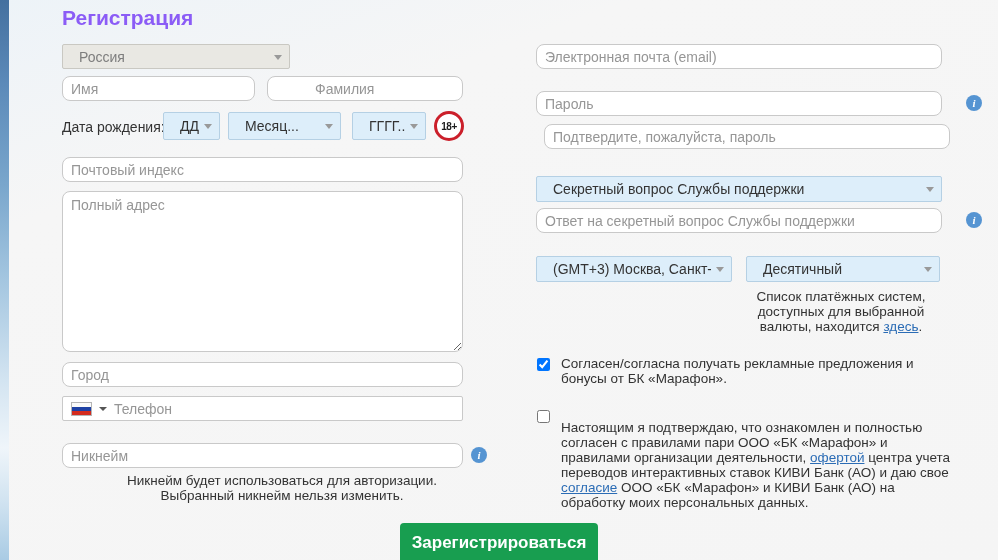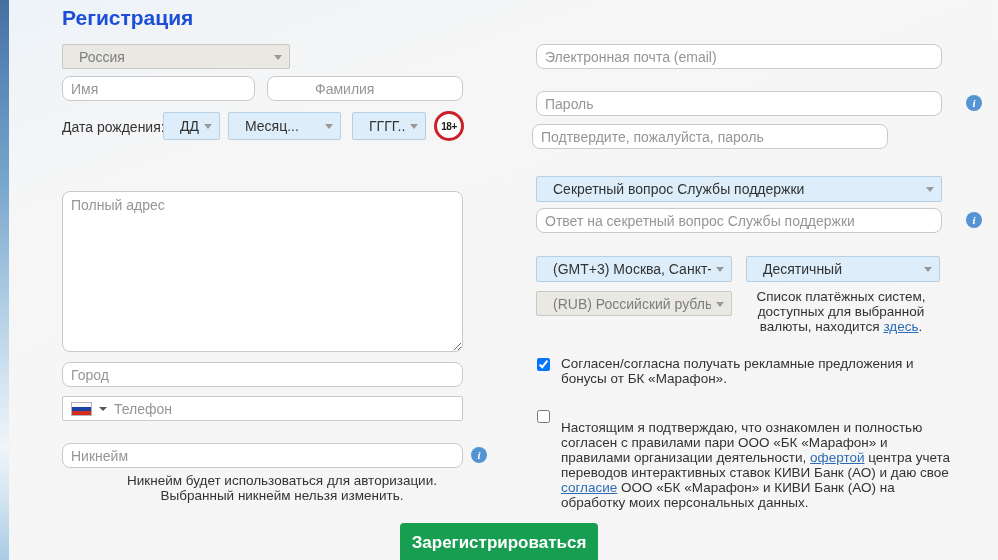--- a/index.html
+++ b/index.html
@@ -11,21 +11,21 @@
   }
   #stage { position: absolute; left: 0; top: 0; width: 998px; height: 560px; }
 
   .strip {
     position: absolute; left: 0; top: 0; width: 9px; height: 560px;
     background: linear-gradient(180deg,
       #44709f 0%, #5c8ab9 15%, #79a6cc 33%, #a4c6e0 50%,
       #d3e4f1 68%, #eff5fa 80%, #cfe2f0 90%, #a9cbe4 100%);
   }
 
-  .title { position: absolute; left: 62px; top: 6px; font-size: 21px; font-weight: bold; color: #1d4ed8; }
+  .title { position: absolute; left: 62px; top: 6px; font-size: 21px; font-weight: bold; color: #8b5cf6; }
 
   .inp {
     position: absolute; height: 25px; border: 1px solid #c9c9c9; border-radius: 8px;
     background: #fff; font: 14px "Liberation Sans", sans-serif; color: #333; padding: 0 8px;
   }
   .inp::placeholder { color: #969696; opacity: 1; }
   textarea.inp { padding-top: 5px; resize: both; line-height: 1.25; }
 
   .sel {
     position: absolute; height: 26px; border-radius: 2px; display: flex; align-items: center;
@@ -91,21 +91,21 @@
   #badge { left: 434px; top: 111px; }
   #postal  { left: 62px; top: 157px; width: 401px; }
   #address { left: 62px; top: 191px; width: 401px; height: 161px; }
   #city    { left: 62px; top: 362px; width: 401px; }
   #nick    { left: 62px; top: 443px; width: 401px; }
   #nickInfo{ left: 471px; top: 447px; }
   #nickNote{ left: 62px; top: 473px; width: 440px; }
   #email   { left: 536px; top: 44px; width: 406px; }
   #pass    { left: 536px; top: 91px; width: 406px; }
   #passInfo{ left: 966px; top: 95px; }
-  #confirm { left: 532px; top: 124px; width: 356px; }
+  #confirm { left: 544px; top: 124px; width: 406px; }
   #secq    { left: 536px; top: 176px; width: 406px; }
   #ans     { left: 536px; top: 208px; width: 406px; }
   #ansInfo { left: 966px; top: 212px; }
   #gmt     { left: 536px; top: 256px; width: 196px; }
   #odds    { left: 746px; top: 256px; width: 194px; }
   #cur     { left: 536px; top: 291px; width: 196px; height: 25px; }
   #payNote { left: 746px; top: 289px; width: 190px; }
   #cb1  { left: 537px; top: 358px; }
   #cb1l { left: 561px; top: 356px; width: 392px; }
   #cb2  { left: 537px; top: 410px; }
@@ -135,20 +135,21 @@
   <div id="mm" class="sel sel-blue">
     <span class="txt">Месяц...</span>
     <span class="caret"></span>
   </div>
   <div id="yy" class="sel sel-blue">
     <span class="txt">ГГГГ...</span>
     <span class="caret"></span>
   </div>
   <div id="badge" class="badge18">18+</div>
 
+  <input id="postal" class="inp" placeholder="Почтовый индекс" style="">
   <textarea id="address" class="inp" placeholder="Полный адрес" style=""></textarea>
   <input id="city" class="inp" placeholder="Город" style="">
 
   <div class="phone">
     <span class="flag">
       <div class="f-w"></div>
         <div class="f-b"></div>
         <div class="f-r"></div>
     </span>
     <span class="pcaret"></span>
@@ -176,24 +177,20 @@
 
   <div id="gmt" class="sel sel-blue">
     <span class="txt">(GMT+3) Москва, Санкт-Петер</span>
     <span class="caret"></span>
   </div>
   <div id="odds" class="sel sel-blue">
     <span class="txt">Десятичный</span>
     <span class="caret"></span>
   </div>
 
-  <div id="cur" class="sel sel-dis">
-    <span class="txt">(RUB) Российский рубль</span>
-    <span class="caret"></span>
-  </div>
   <div id="payNote" class="note">
     <span>Список платёжных систем, доступных для выбранной валюты, находится </span><a class="lnk">здесь</a><span>.</span>
   </div>
 
   <input id="cb1" class="cb" type="checkbox" checked="true" style="">
   <div id="cb1l" class="cbl">Согласен/согласна получать рекламные предложения и бонусы от БК «Марафон».</div>
 
   <input id="cb2" class="cb" type="checkbox" style="">
   <div id="cb2l" class="cbl">
     <span>Настоящим я подтверждаю, что ознакомлен и полностью согласен с правилами пари ООО «БК «Марафон» и правилами организации деятельности, </span><a class="lnk">офертой</a><span> центра учета переводов интерактивных ставок КИВИ Банк (АО) и даю свое </span><a class="lnk">согласие</a><span> ООО «БК «Марафон» и КИВИ Банк (АО) на обработку моих персональных данных.</span>

